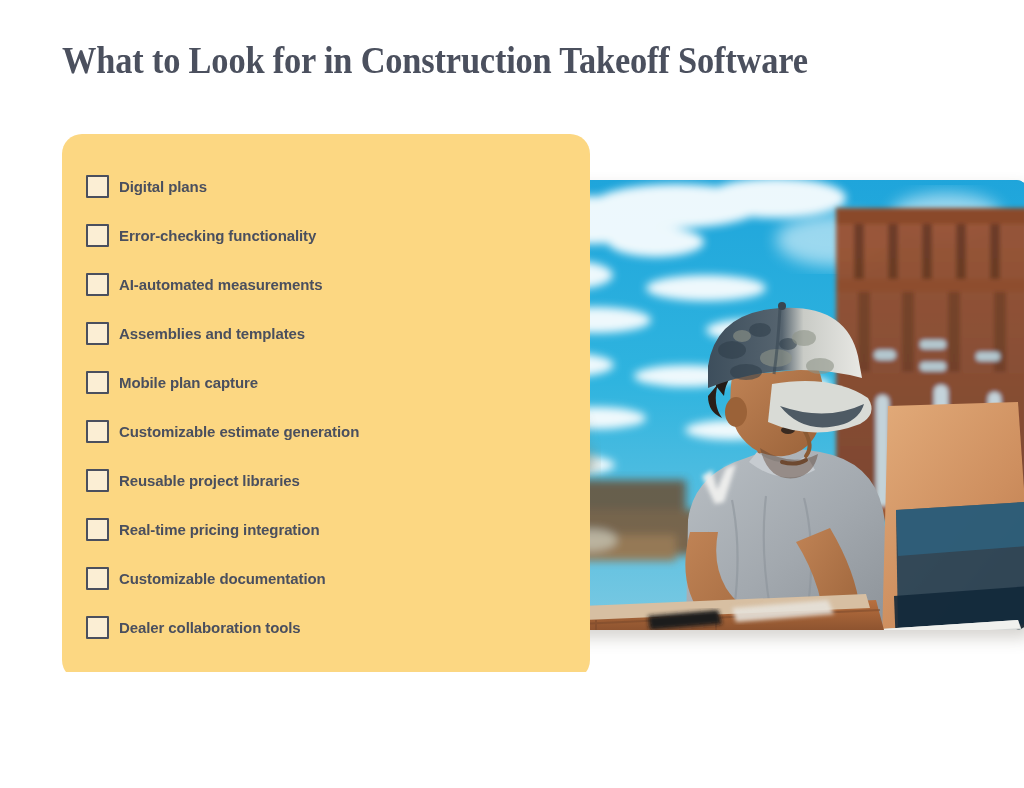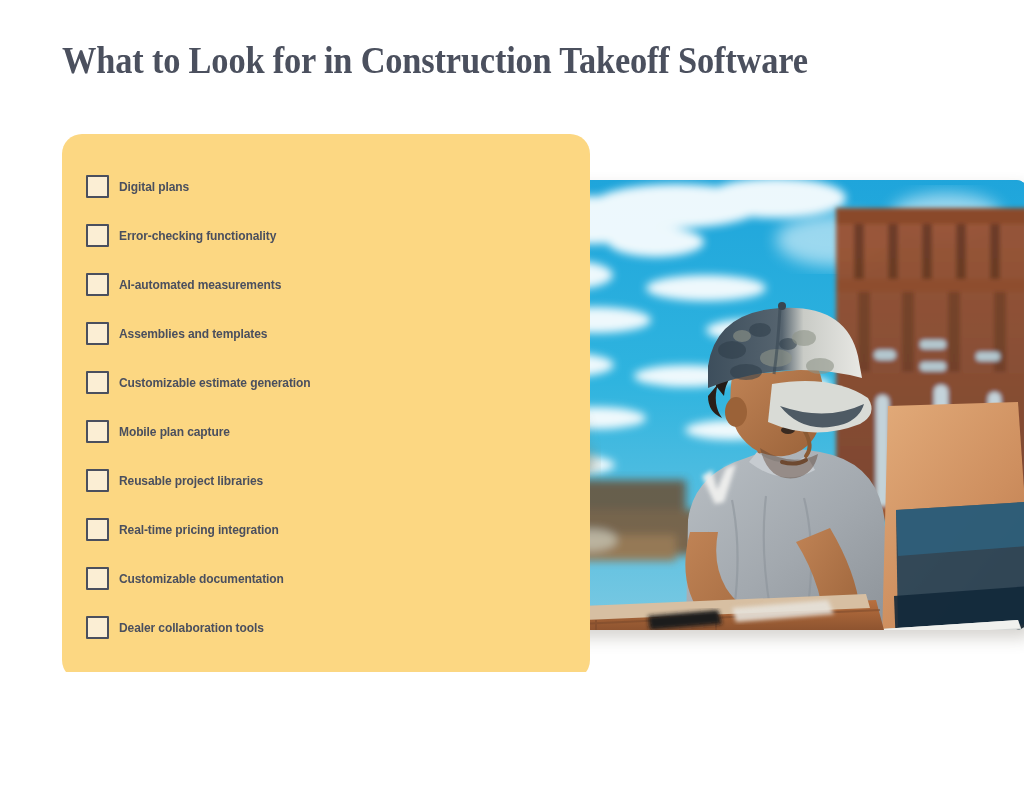--- a/index.html
+++ b/index.html
@@ -66,21 +66,21 @@
     flex: 0 0 auto;
     width: 19px;
     height: 19px;
     background: #fbeed4;
     border: 2.5px solid #4a4f5e;
     border-radius: 1px;
     margin-right: 10px;
   }
   .check-label {
     font-family: "Liberation Sans", sans-serif;
-    font-size: 12px;
+    font-size: 15px;
     font-weight: bold;
     color: #4a4f5e;
     letter-spacing: -0.1px;
     white-space: nowrap;
   }
 
   
   .photo-shadow {
     position: absolute;
     left: 536px;
@@ -378,25 +378,25 @@
       <li class="check-item">
         <span class="checkbox"></span>
         <span class="check-label">AI-automated measurements</span>
       </li>
       <li class="check-item">
         <span class="checkbox"></span>
         <span class="check-label">Assemblies and templates</span>
       </li>
       <li class="check-item">
         <span class="checkbox"></span>
+        <span class="check-label">Mobile plan capture</span>
+      </li>
+      <li class="check-item">
+        <span class="checkbox"></span>
         <span class="check-label">Customizable estimate generation</span>
-      </li>
-      <li class="check-item">
-        <span class="checkbox"></span>
-        <span class="check-label">Mobile plan capture</span>
       </li>
       <li class="check-item">
         <span class="checkbox"></span>
         <span class="check-label">Reusable project libraries</span>
       </li>
       <li class="check-item">
         <span class="checkbox"></span>
         <span class="check-label">Real-time pricing integration</span>
       </li>
       <li class="check-item">

